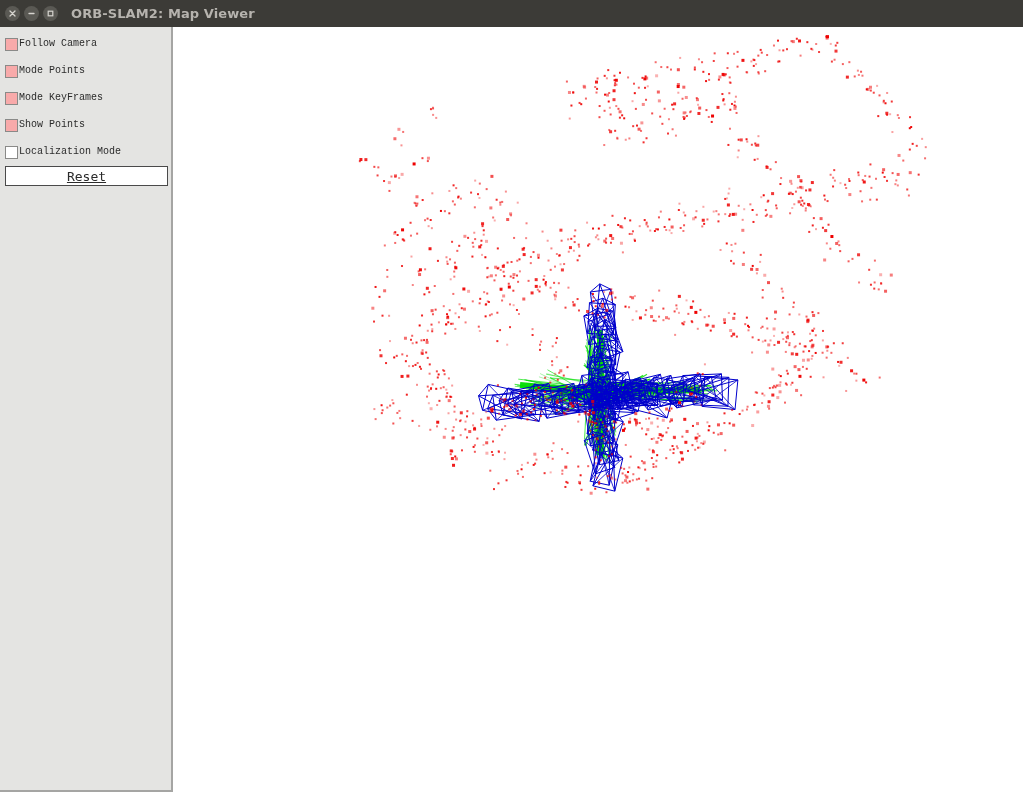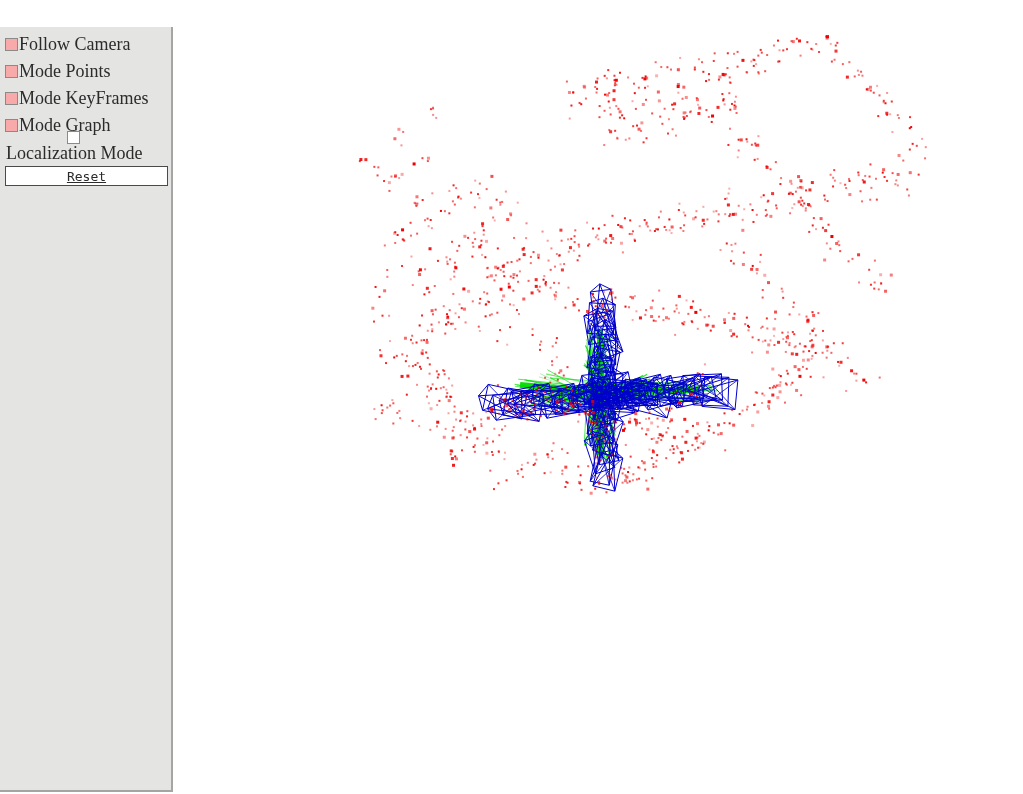--- a/index.html
+++ b/index.html
@@ -81,22 +81,22 @@
   .cbox {
     width: 13px;
     height: 13px;
     box-sizing: border-box;
     border: 1px solid #8a8a88;
     background: #ffffff;
     flex: 0 0 auto;
   }
   .cbox.checked { background: #f8aaaa; }
   .ctrl-label {
-    font-family: Liberation Serif, serif;
-    font-size: 18px;
+    font-family: Liberation Mono, monospace;
+    font-size: 10px;
     color: #2b2b2b;
     margin-left: 1px;
     white-space: nowrap;
     line-height: 1;
   }
   #reset-button {
     position: absolute;
     left: 5px;
     top: 139px;
     width: 163px;
@@ -130,40 +130,60 @@
     left: 0; top: 0;
     width: 848px;
     height: 767px;
   }
 </style>
 </head>
 <body>
 
 <div id="app-window">
 
+  <div id="titlebar">
+    <div class="win-btns">
+      <div class="win-btn">
+        <svg width="9" height="9" viewBox="0 0 9 9">
+          <path d="M2 2 L7 7 M7 2 L2 7" stroke="#d6d4cf" stroke-width="1.3" fill="none" stroke-linecap="round"></path>
+        </svg>
+      </div>
+      <div class="win-btn">
+        <svg width="9" height="9" viewBox="0 0 9 9">
+          <path d="M2 4.5 L7 4.5" stroke="#d6d4cf" stroke-width="1.3" stroke-linecap="round"></path>
+        </svg>
+      </div>
+      <div class="win-btn">
+        <svg width="9" height="9" viewBox="0 0 9 9">
+          <rect x="2.2" y="2.2" width="4.6" height="4.6" stroke="#d6d4cf" stroke-width="1.2" fill="none"></rect>
+        </svg>
+      </div>
+    </div>
+    <div id="window-title">ORB-SLAM2: Map Viewer</div>
+  </div>
 
   <div id="sidebar">
     <div id="controls-host">
         <div class="ctrl-row" style="top: 8px;">
           <span class="cbox checked"></span>
           <span class="ctrl-label">Follow Camera</span>
         </div>
         <div class="ctrl-row" style="top: 35px;">
           <span class="cbox checked"></span>
           <span class="ctrl-label">Mode Points</span>
         </div>
         <div class="ctrl-row" style="top: 62px;">
           <span class="cbox checked"></span>
           <span class="ctrl-label">Mode KeyFrames</span>
         </div>
         <div class="ctrl-row" style="top: 89px;">
           <span class="cbox checked"></span>
-          <span class="ctrl-label">Mode Graph</span>
+          <span class="ctrl-label">Show Points</span>
         </div>
-        <div class="ctrl-row" style="top: 104px; flex-direction: column;">
+        <div class="ctrl-row" style="top: 116px;">
           <span class="cbox"></span>
           <span class="ctrl-label">Localization Mode</span>
         </div>
       </div>
     <button id="reset-button">Reset</button>
   </div>
 
   <div id="viewport">
     <svg id="scene-svg" viewBox="0 0 848 767" preserveAspectRatio="none">
       <g id="g-edges">

